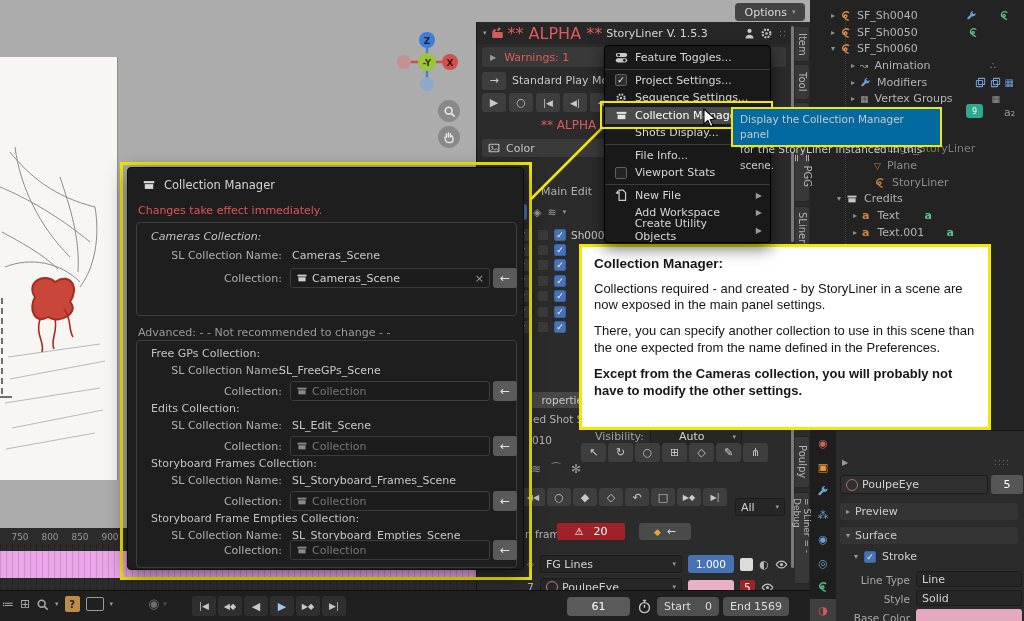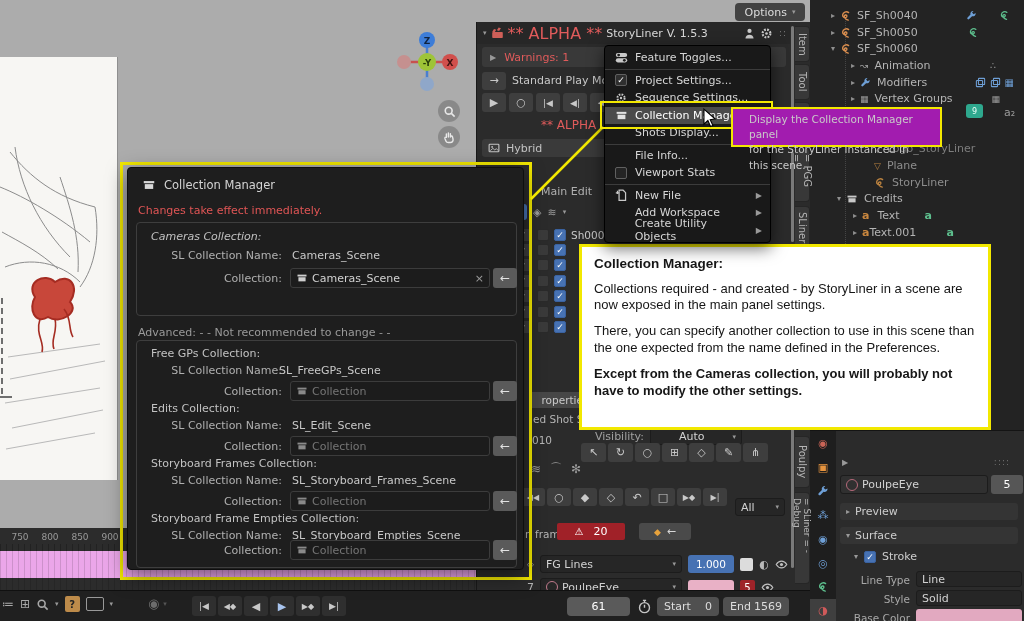--- a/index.html
+++ b/index.html
@@ -210,21 +210,21 @@
       <div class="btn" style="width:24px;height:19px;">◀</div>
       <div class="btn" style="width:36px;height:19px;background:#5b5b5b;color:#eee;">▶</div>
     </div>
 
     <span class="ab" style="left:64px;top:96px;color:#e05b5b;font-size:12px;text-align:center;">** ALPHA</span>
 
     <div class="ab fx" style="left:5px;top:117px;width:132px;height:18px;background:#3a3a3a;border-radius:3px;gap:6px;padding-left:6px;box-sizing:border-box;">
       <svg class="i" width="12" height="12" style="color:#c3c3c3;">
           <use href="#sym-image"></use>
         </svg>
-      <span>Hybrid</span>
+      <span>Color</span>
     </div>
 
     <span class="ab" style="left:64px;top:163px;color:#b0b0b0;">Main Edit</span>
 
     <div class="ab fx" style="left:6px;top:182px;gap:6px;">
       <span class="chk on">✓</span>
       <div class="btn" style="width:26px;height:16px;background:#4772b3;">
         <svg class="i" width="11" height="11" style="color:#fff;">
             <use href="#sym-pencil"></use>
           </svg>
@@ -508,21 +508,21 @@
   </div>
   <div class="orow" style="top:207px;z-index:5;">
     <span class="oexp" style="margin-left:38px;">▸</span>
     <span style="color:#c9873f;font-weight:bold;flex:none;">a</span>
     <span style="margin-left:8px;">Text</span>
     <span style="color:#5dbe8d;margin-left:auto;margin-right:92px;font-weight:bold;">a</span>
   </div>
   <div class="orow" style="top:224px;z-index:5;">
     <span class="oexp" style="margin-left:38px;">▸</span>
     <span style="color:#c9873f;font-weight:bold;flex:none;">a</span>
-    <span style="">Text.001</span>
+    <span style="margin-left:8px;">Text.001</span>
     <span style="color:#5dbe8d;margin-left:auto;margin-right:70px;font-weight:bold;">a</span>
   </div>
   <div class="orow" style="top:240px;z-index:5;">
     <span class="oexp" style="margin-left:38px;">▸</span>
     <span style="color:#c9873f;font-weight:bold;flex:none;">a</span>
     <span style="margin-left:8px;">Text.002</span>
     <span style="color:#5dbe8d;margin-left:auto;margin-right:70px;font-weight:bold;">a</span>
   </div>
 
   <div class="ab" style="left:810px;top:430px;width:214px;height:191px;background:#2b2b2b;border-top:1px solid #141414;z-index:5;">
@@ -776,21 +776,21 @@
     </div>
     <div class="mitem">
       <span class="ic"></span>
       <span>Create Utility Objects</span>
       <span style="margin-left:auto;color:#9a9a9a;font-size:8px;">▶</span>
     </div>
   </div>
 
   <div class="ab" style="left:600px;top:101px;width:173px;height:28px;border:2.5px solid #f2e800;box-sizing:border-box;z-index:25;"></div>
 
-  <div class="ab" style="left:731px;top:107px;width:211px;height:40px;background:#a21caf;border:2.5px solid #f2e800;box-sizing:border-box;z-index:28;padding:3px 16px;font-size:10.5px;color:#c9c9c9;line-height:1.45;">
+  <div class="ab" style="left:731px;top:107px;width:211px;height:40px;background:#0369a1;border:2.5px solid #f2e800;box-sizing:border-box;z-index:28;padding:3px 7px;font-size:10.5px;color:#c9c9c9;line-height:1.45;">
     <div>Display the Collection Manager panel</div>
     <div>for the StoryLiner instanced in this scene.</div>
   </div>
 
   <svg class="ab i" width="15" height="21" style="left:703px;top:108px;z-index:40;">
       <use href="#sym-cursor"></use>
     </svg>
 
 </div>
 

